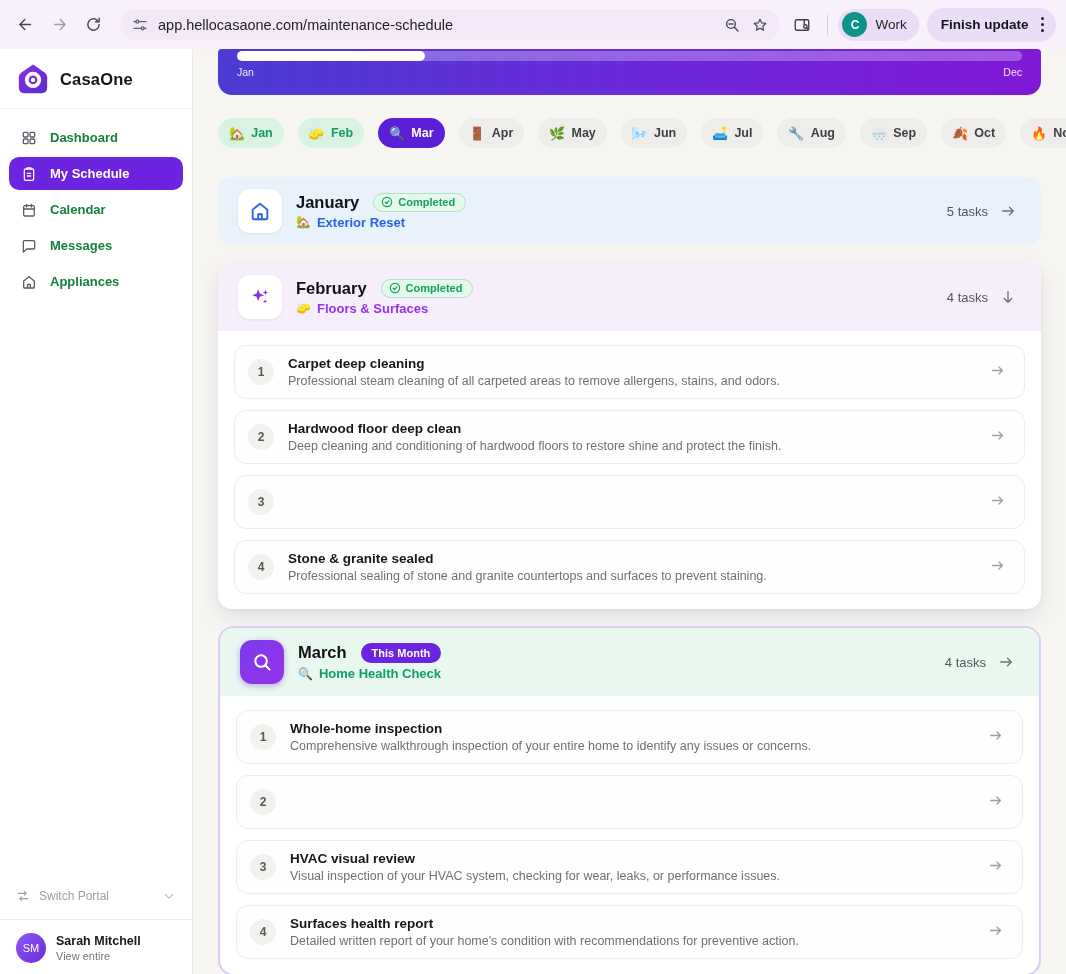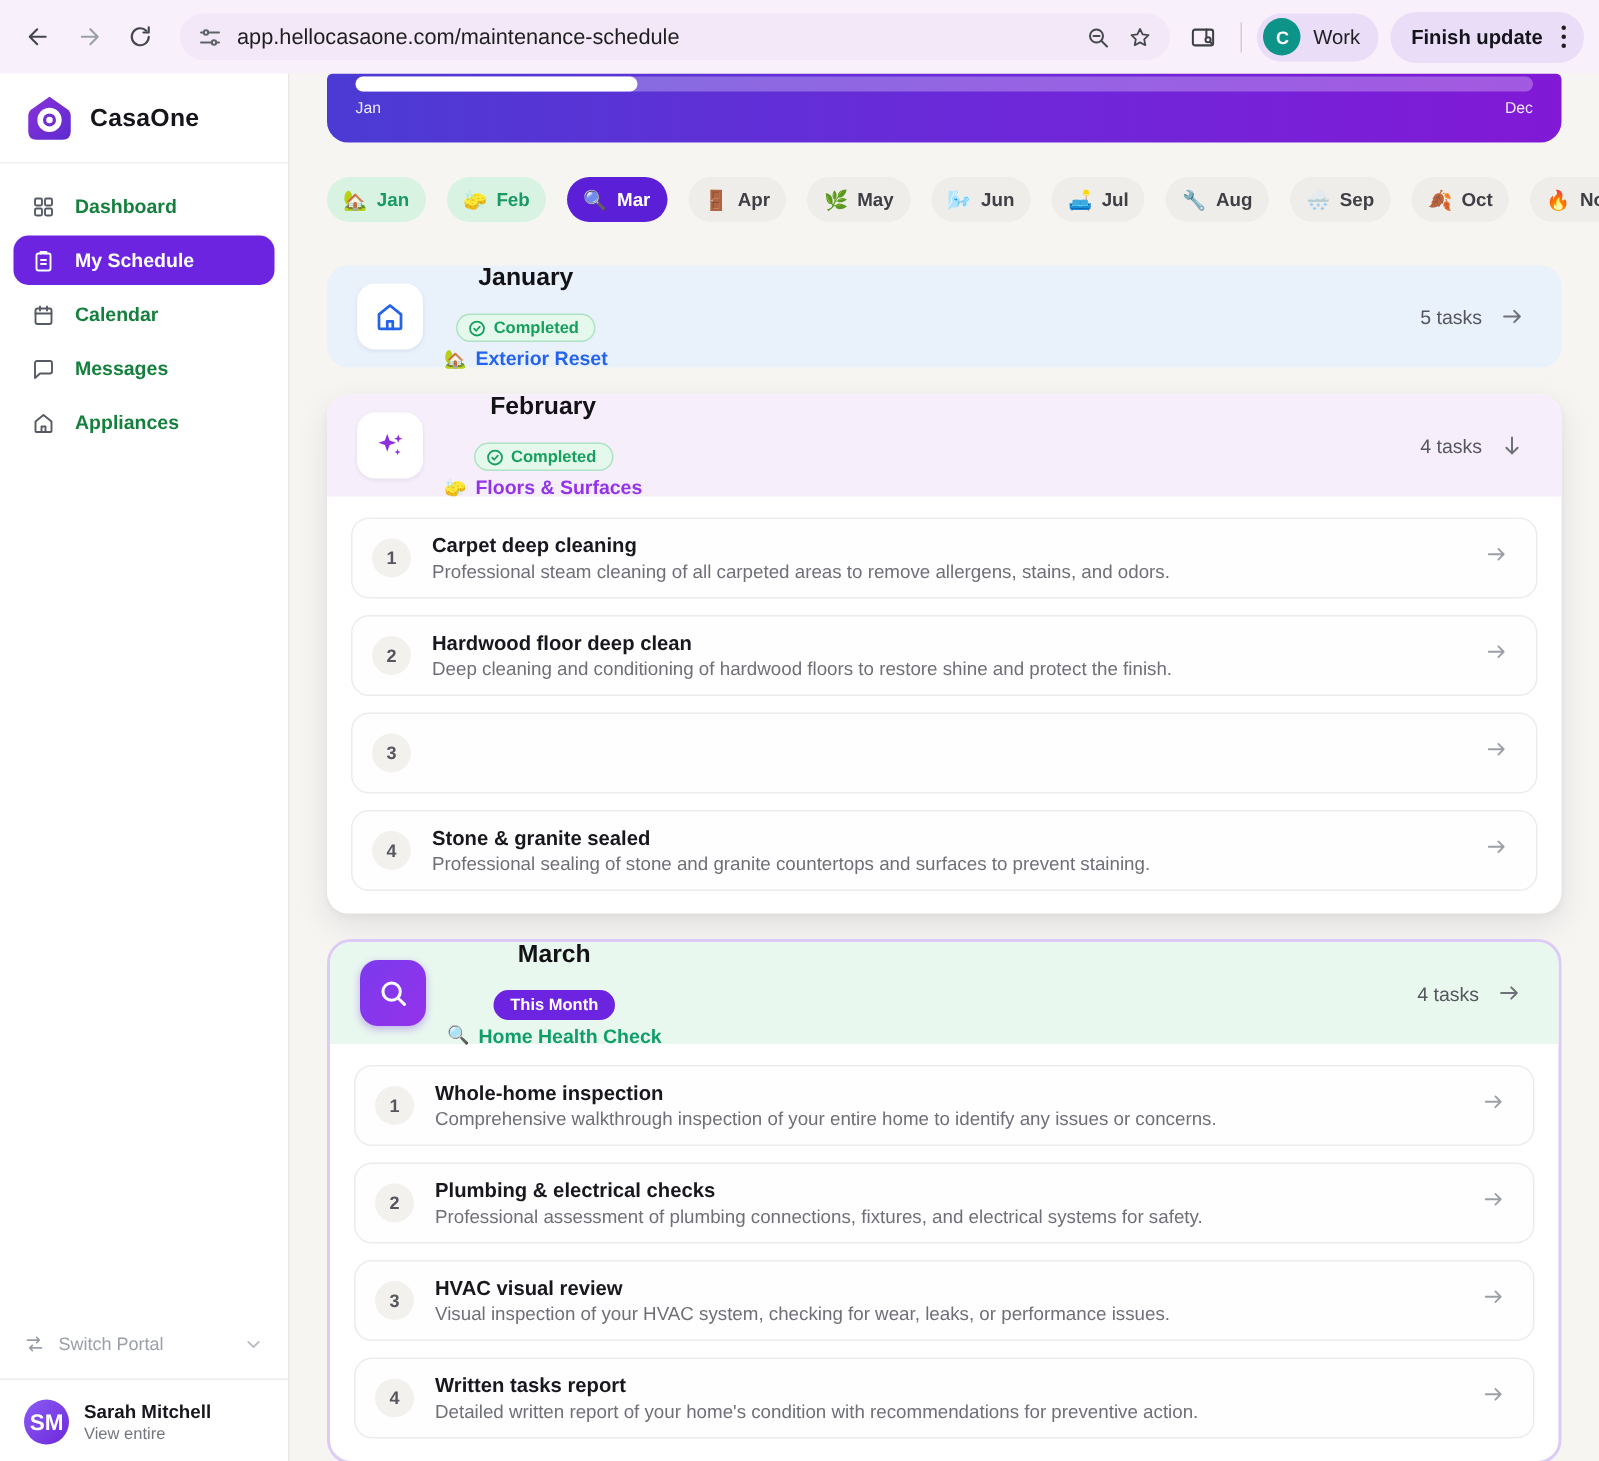--- a/index.html
+++ b/index.html
@@ -38,21 +38,21 @@
   .nav-item { height:33px; border-radius:10px; display:flex; align-items:center; gap:13px; padding:0 12px; font-size:13px; font-weight:600; color:#15803d; cursor:pointer; }
   .nav-item svg { width:16px; height:16px; color:#565a64; flex:0 0 auto; }
   .nav-item.active { background:#6c24e0; color:#ffffff; }
   .nav-item.active svg { color:#ffffff; }
   .side-spacer { flex:1; }
   .switch-row { display:flex; align-items:center; gap:9px; padding:0 16px; height:34px; color:#9b9fa8; font-size:12px; cursor:pointer; }
   .switch-row svg { width:14px; height:14px; }
   .switch-chevron { margin-left:auto; color:#b7bac2; }
   .side-divider { height:1px; background:#eeece9; margin-top:6px; }
   .profile-row { display:flex; align-items:center; gap:10px; padding:13px 16px 16px; cursor:pointer; }
-  .sm-avatar { width:30px; height:30px; border-radius:50%; background:linear-gradient(135deg,#8b5cf6,#6d28d9); color:#fff; font-size:15px; font-weight:700; display:grid; place-items:center; flex:0 0 auto; }
+  .sm-avatar { width:30px; height:30px; border-radius:50%; background:linear-gradient(135deg,#8b5cf6,#6d28d9); color:#fff; font-size:11px; font-weight:400; display:grid; place-items:center; flex:0 0 auto; }
   .profile-name { font-size:12.5px; font-weight:700; color:#17171d; }
   .profile-link { font-size:11px; color:#73767e; margin-top:2px; }
 
   
   .main { flex:1; padding:0 25px; overflow:hidden; }
 
   .timeline-banner { position:relative; height:46px; border-radius:4px 4px 14px 14px; background:linear-gradient(90deg,#4b3bd3 0%,#6d28d9 55%,#8119d6 100%); }
   .progress-track { position:absolute; left:19px; right:19px; top:2px; height:10px; border-radius:999px; background:rgba(255,255,255,.28); }
   .progress-fill { height:100%; border-radius:999px; background:#ffffff; }
   .timeline-labels { position:absolute; left:19px; right:19px; top:17px; display:flex; justify-content:space-between; font-size:10.5px; color:rgba(255,255,255,.9); }
@@ -64,21 +64,21 @@
   .pill.current { background:#5a1fd6; color:#ffffff; }
   .pill.upcoming { background:#efedea; color:#3f3f46; }
 
   .month-card-row { margin-top:29px; }
   .month-header { height:68px; display:flex; align-items:center; gap:14px; padding:0 24px 0 20px; }
   .jan-card { background:#e9f1fb; border-radius:14px; }
   .icon-tile { width:44px; height:44px; border-radius:12px; background:#ffffff; display:grid; place-items:center; box-shadow:0 1px 3px rgba(30,30,60,.08); flex:0 0 auto; }
   .icon-tile svg { width:22px; height:22px; }
   .icon-tile.grad { background:linear-gradient(135deg,#7c3aed,#9333ea); box-shadow:0 2px 6px rgba(109,40,217,.35); }
   .mh-text {}
-  .mh-title-row { display:flex; align-items:center; gap:14px;flex-direction:column; }
+  .mh-title-row { display:flex; align-items:flex-start; gap:14px; }
   .mh-title { font-size:16.5px; font-weight:700; color:#121217; }
   .badge-completed { display:inline-flex; align-items:center; gap:5px; padding:2.5px 10px 2.5px 7px; border-radius:999px; background:#e4f8ec; border:1px solid #ade2c4; color:#16a05e; font-size:11px; font-weight:700; }
   .badge-completed svg { width:12px; height:12px; }
   .badge-current { display:inline-flex; align-items:center; padding:4px 11px; border-radius:999px; background:#6d24e0; color:#ffffff; font-size:11px; font-weight:700; }
   .mh-theme { display:flex; align-items:center; gap:6px; margin-top:3px; font-size:13px; font-weight:600; }
   .mh-theme .emoji { font-size:12px; }
   .theme-blue { color:#2563eb; }
   .theme-purple { color:#9333ea; }
   .theme-green { color:#0f9d6a; }
   .mh-right { margin-left:auto; display:flex; align-items:center; gap:11px; color:#55565e; font-size:13px; }
@@ -434,42 +434,38 @@
             <div>
                 <div class="task-title">Whole-home inspection</div>
             <div class="task-desc">Comprehensive walkthrough inspection of your entire home to identify any issues or concerns.</div>
               </div>
             <span class="task-arrow"><svg viewBox="0 0 24 24" fill="none" stroke="currentColor" stroke-width="1.8" stroke-linecap="round" stroke-linejoin="round">
                   <path d="M5 12h14M14 7l5 5-5 5"></path>
                 </svg></span>
           </div>
           <div class="task-row">
             <div class="task-num">2</div>
-            <div>
-                <div class="task-title">Plumbing &amp; electrical checks</div>
-            <div class="task-desc">Professional assessment of plumbing connections, fixtures, and electrical systems for safety.</div>
-              </div>
             <span class="task-arrow"><svg viewBox="0 0 24 24" fill="none" stroke="currentColor" stroke-width="1.8" stroke-linecap="round" stroke-linejoin="round">
                   <path d="M5 12h14M14 7l5 5-5 5"></path>
                 </svg></span>
           </div>
           <div class="task-row">
             <div class="task-num">3</div>
             <div>
                 <div class="task-title">HVAC visual review</div>
             <div class="task-desc">Visual inspection of your HVAC system, checking for wear, leaks, or performance issues.</div>
               </div>
             <span class="task-arrow"><svg viewBox="0 0 24 24" fill="none" stroke="currentColor" stroke-width="1.8" stroke-linecap="round" stroke-linejoin="round">
                   <path d="M5 12h14M14 7l5 5-5 5"></path>
                 </svg></span>
           </div>
           <div class="task-row">
             <div class="task-num">4</div>
             <div>
-                <div class="task-title">Written tasks report</div>
+                <div class="task-title">Surfaces health report</div>
             <div class="task-desc">Detailed written report of your home's condition with recommendations for preventive action.</div>
               </div>
             <span class="task-arrow"><svg viewBox="0 0 24 24" fill="none" stroke="currentColor" stroke-width="1.8" stroke-linecap="round" stroke-linejoin="round">
                   <path d="M5 12h14M14 7l5 5-5 5"></path>
                 </svg></span>
           </div>
         </div>
       </div>
 
     </main>

